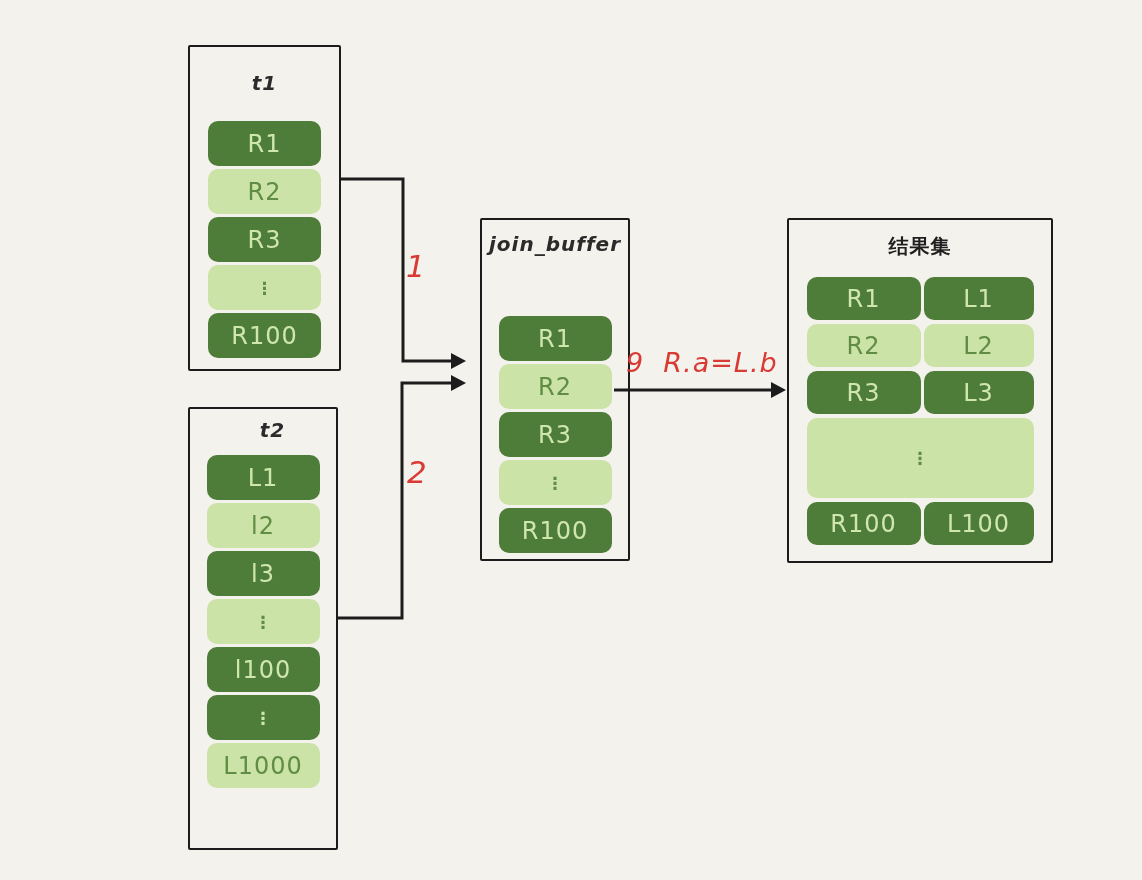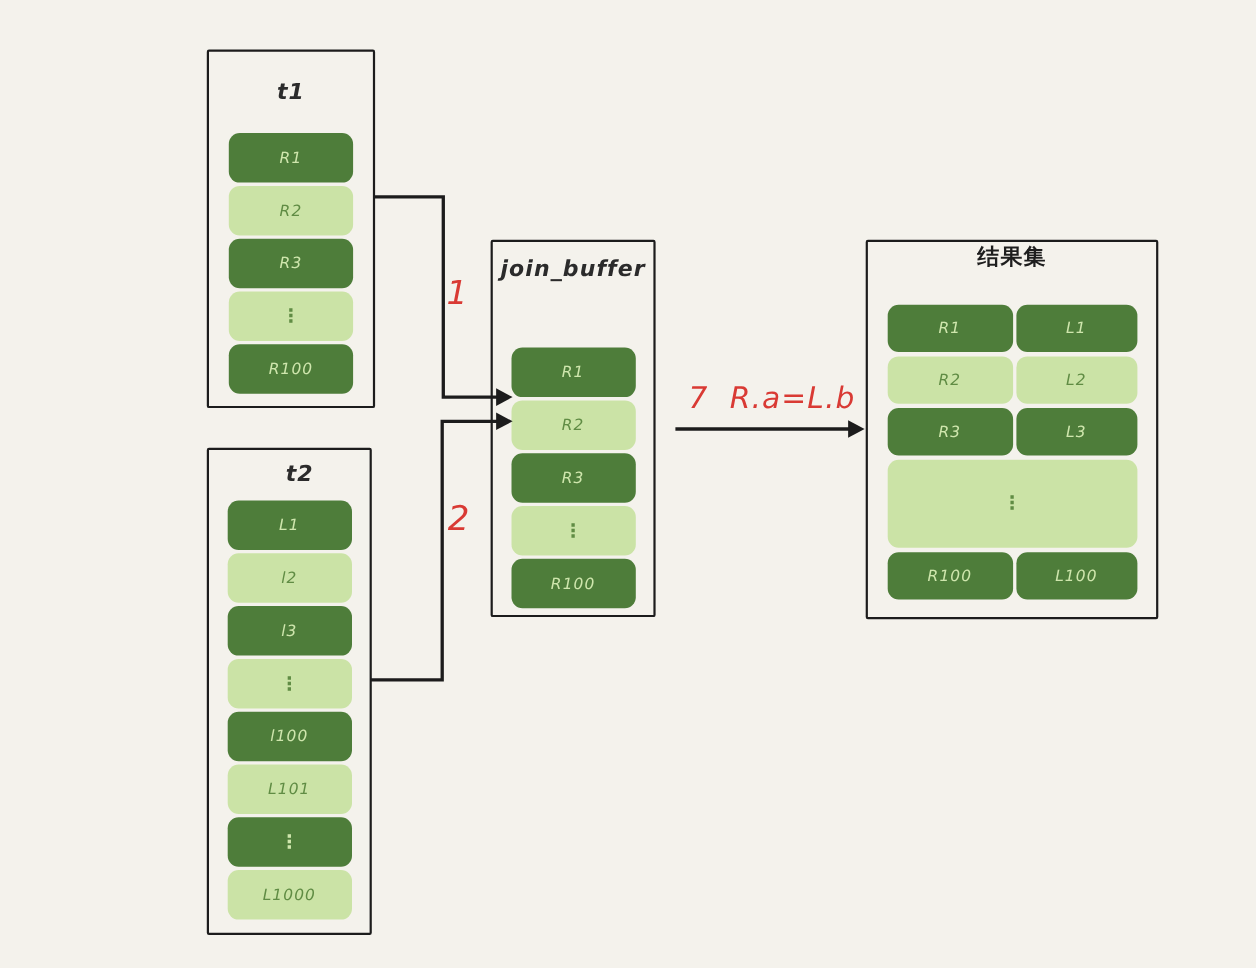--- a/index.html
+++ b/index.html
@@ -37,42 +37,42 @@
     letter-spacing:1px;
   }
   .rows{
     position:absolute;left:0;right:0;
     display:flex;flex-direction:column;align-items:center;gap:3px;
   }
   .rowblk{
     width:113px;height:45px;
     border-radius:10px;
     display:flex;align-items:center;justify-content:center;
-    font-size:14px;font-style:italic;letter-spacing:1px;
+    font-size:24px;letter-spacing:1px;
     box-sizing:border-box;
   }
   .dark{background:var(--dark-green);color:var(--text-on-dark);}
   .light{background:var(--light-green);color:var(--text-on-light);}
   .dots{font-style:normal;font-weight:bold;font-size:17px;letter-spacing:0;}
 
   
   .t1-box{left:188px;top:45px;width:153px;height:326px;}
   .t1-box .box-title{margin-top:24px;}
   .t1-box .rows{top:74px;}
 
   .t2-box{left:188px;top:407px;width:150px;height:443px;padding-left:19px;}
   .t2-box .box-title{margin-top:9px;}
   .t2-box .rows{top:46px;}
 
-  .jb-box{left:446px;top:218px;width:150px;height:343px;}
+  .jb-box{left:480px;top:218px;width:150px;height:343px;}
   .jb-box .box-title{margin-top:12px;}
   .jb-box .rows{top:96px;}
 
   .rs-box{left:787px;top:218px;width:266px;height:345px;}
-  .rs-box .box-title{font-style:normal;font-weight:bold;color:#1e1e1e;}
+  .rs-box .box-title{margin-top:13px;font-style:normal;font-weight:bold;color:#1e1e1e;}
   .rs-box .rows{top:57px;gap:4px;}
   .pair{display:flex;gap:3px;}
   .cell-l{width:114px;height:43px;}
   .cell-r{width:110px;height:43px;}
   .wide{width:227px;height:80px;}
   .pair .rowblk{height:43px;}
 
   .arrows{position:absolute;left:0;top:0;pointer-events:none;}
 
   .steplbl{
@@ -109,21 +109,20 @@
   </div>
 
   <div class="box t2-box">
     <div class="box-title">t2</div>
     <div class="rows">
       <div class="rowblk dark">L1</div>
       <div class="rowblk light">l2</div>
       <div class="rowblk dark">l3</div>
       <div class="rowblk light dots">⋮</div>
       <div class="rowblk dark">l100</div>
-      <div class="rowblk light">L101</div>
       <div class="rowblk dark dots">⋮</div>
       <div class="rowblk light">L1000</div>
     </div>
   </div>
 
   <div class="box jb-box">
     <div class="box-title">join_buffer</div>
     <div class="rows">
       <div class="rowblk dark">R1</div>
       <div class="rowblk light">R2</div>
@@ -160,16 +159,16 @@
     <polyline points="340,179 403,179 403,361 452,361" fill="none" stroke="#1c1c1c" stroke-width="3"></polyline>
     <polygon points="451,353 466,361 451,369" fill="#1c1c1c"></polygon>
     <polyline points="337,618 402,618 402,383 452,383" fill="none" stroke="#1c1c1c" stroke-width="3"></polyline>
     <polygon points="451,375 466,383 451,391" fill="#1c1c1c"></polygon>
     <polyline points="614,390 772,390" fill="none" stroke="#1c1c1c" stroke-width="3"></polyline>
     <polygon points="771,382 786,390 771,398" fill="#1c1c1c"></polygon>
   </svg>
 
   <div class="steplbl lbl-1">1</div>
   <div class="steplbl lbl-2">2</div>
-  <div class="steplbl lbl-3">7  R.a=L.b</div>
+  <div class="steplbl lbl-3">9  R.a=L.b</div>
 
 
 </div>
 
 </body></html>

